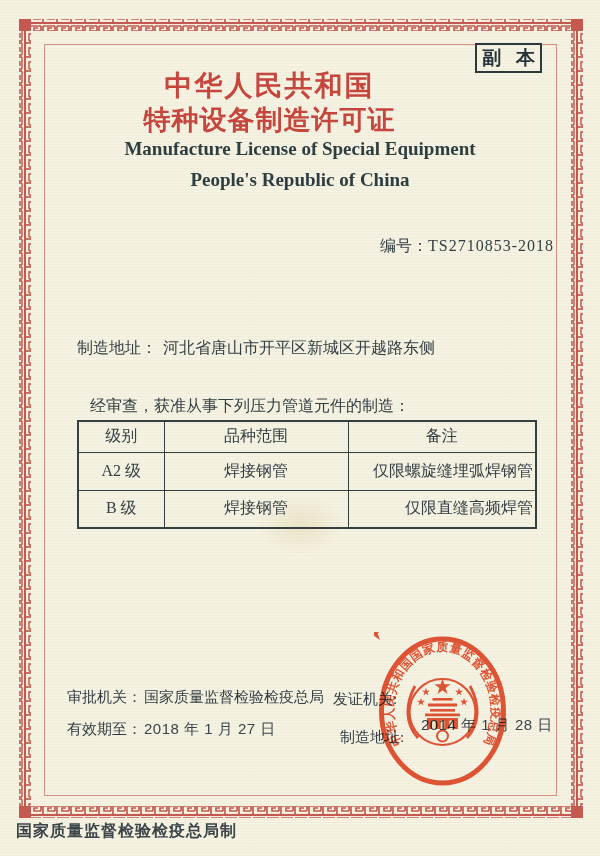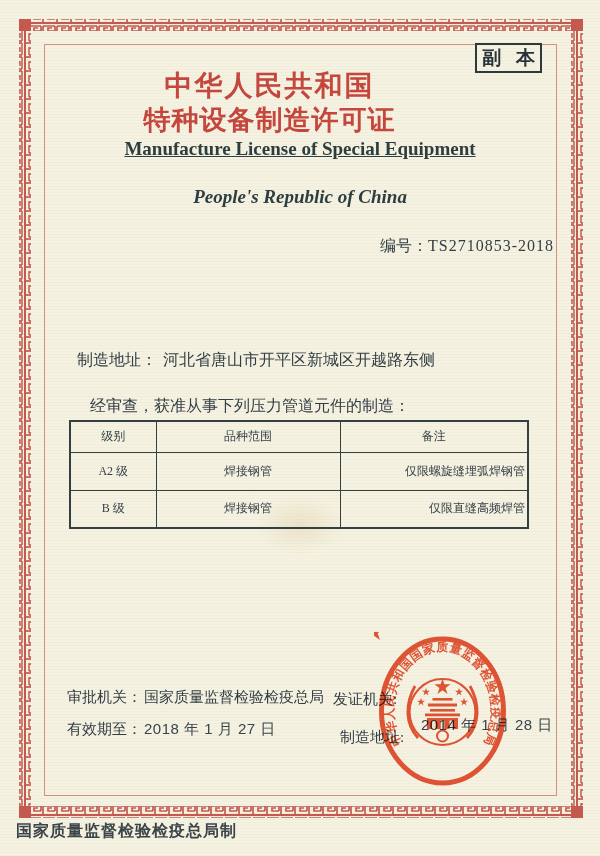--- a/index.html
+++ b/index.html
@@ -34,39 +34,39 @@
     position:absolute;left:0;width:539px;text-align:center;margin:0;
     color:#c5463d;font-weight:bold;
     font-family:"Liberation Sans","DejaVu Sans",sans-serif;
   }
   .t1{top:67px;font-size:28px;letter-spacing:2px;}
   .t2{top:102px;font-size:27px;letter-spacing:1px;}
   .title-en{
     position:absolute;left:0;width:600px;text-align:center;
     color:#2d3e41;font-weight:bold;font-size:19px;
   }
-  .e1{top:138px;text-decoration:underline;}
-  .e2{top:186px;font-style:italic;}
+  .e1{top:138px;}
+  .e2{top:169px;}
   .subtitle{
     position:absolute;left:0;top:196px;width:600px;text-align:center;
     color:#2f3c42;font-size:22px;letter-spacing:2px;font-weight:600;
   }
   .license-no{
     position:absolute;left:380px;top:236px;font-size:16px;color:#333e44;
   }
   .license-no .num{letter-spacing:1px;}
   .field{position:absolute;left:77px;font-size:16px;color:#333e44;}
   .field .lbl{margin-right:6px;}
   .f-company{top:300px;}
-  .f-address{top:338px;margin-top:12px;}
+  .f-address{top:338px;}
   .note{position:absolute;left:90px;top:396px;font-size:16px;color:#333e44;}
   table.lic{
-    position:absolute;left:69px;top:420px;width:458px;
+    position:absolute;left:77px;top:420px;width:458px;
     border-collapse:collapse;table-layout:fixed;
-    font-size:12px;color:#333e44;
+    font-size:16px;color:#333e44;
   }
   table.lic td,table.lic th{
     border:1px solid #343f41;text-align:center;font-weight:normal;
     padding:0 2px;vertical-align:middle;
   }
   table.lic{border:2px solid #343f41;}
   table.lic .c1{width:86px;}
   table.lic .c2{width:184px;}
   table.lic .c3{width:188px;}
   table.lic tr.hd{height:31px;}

